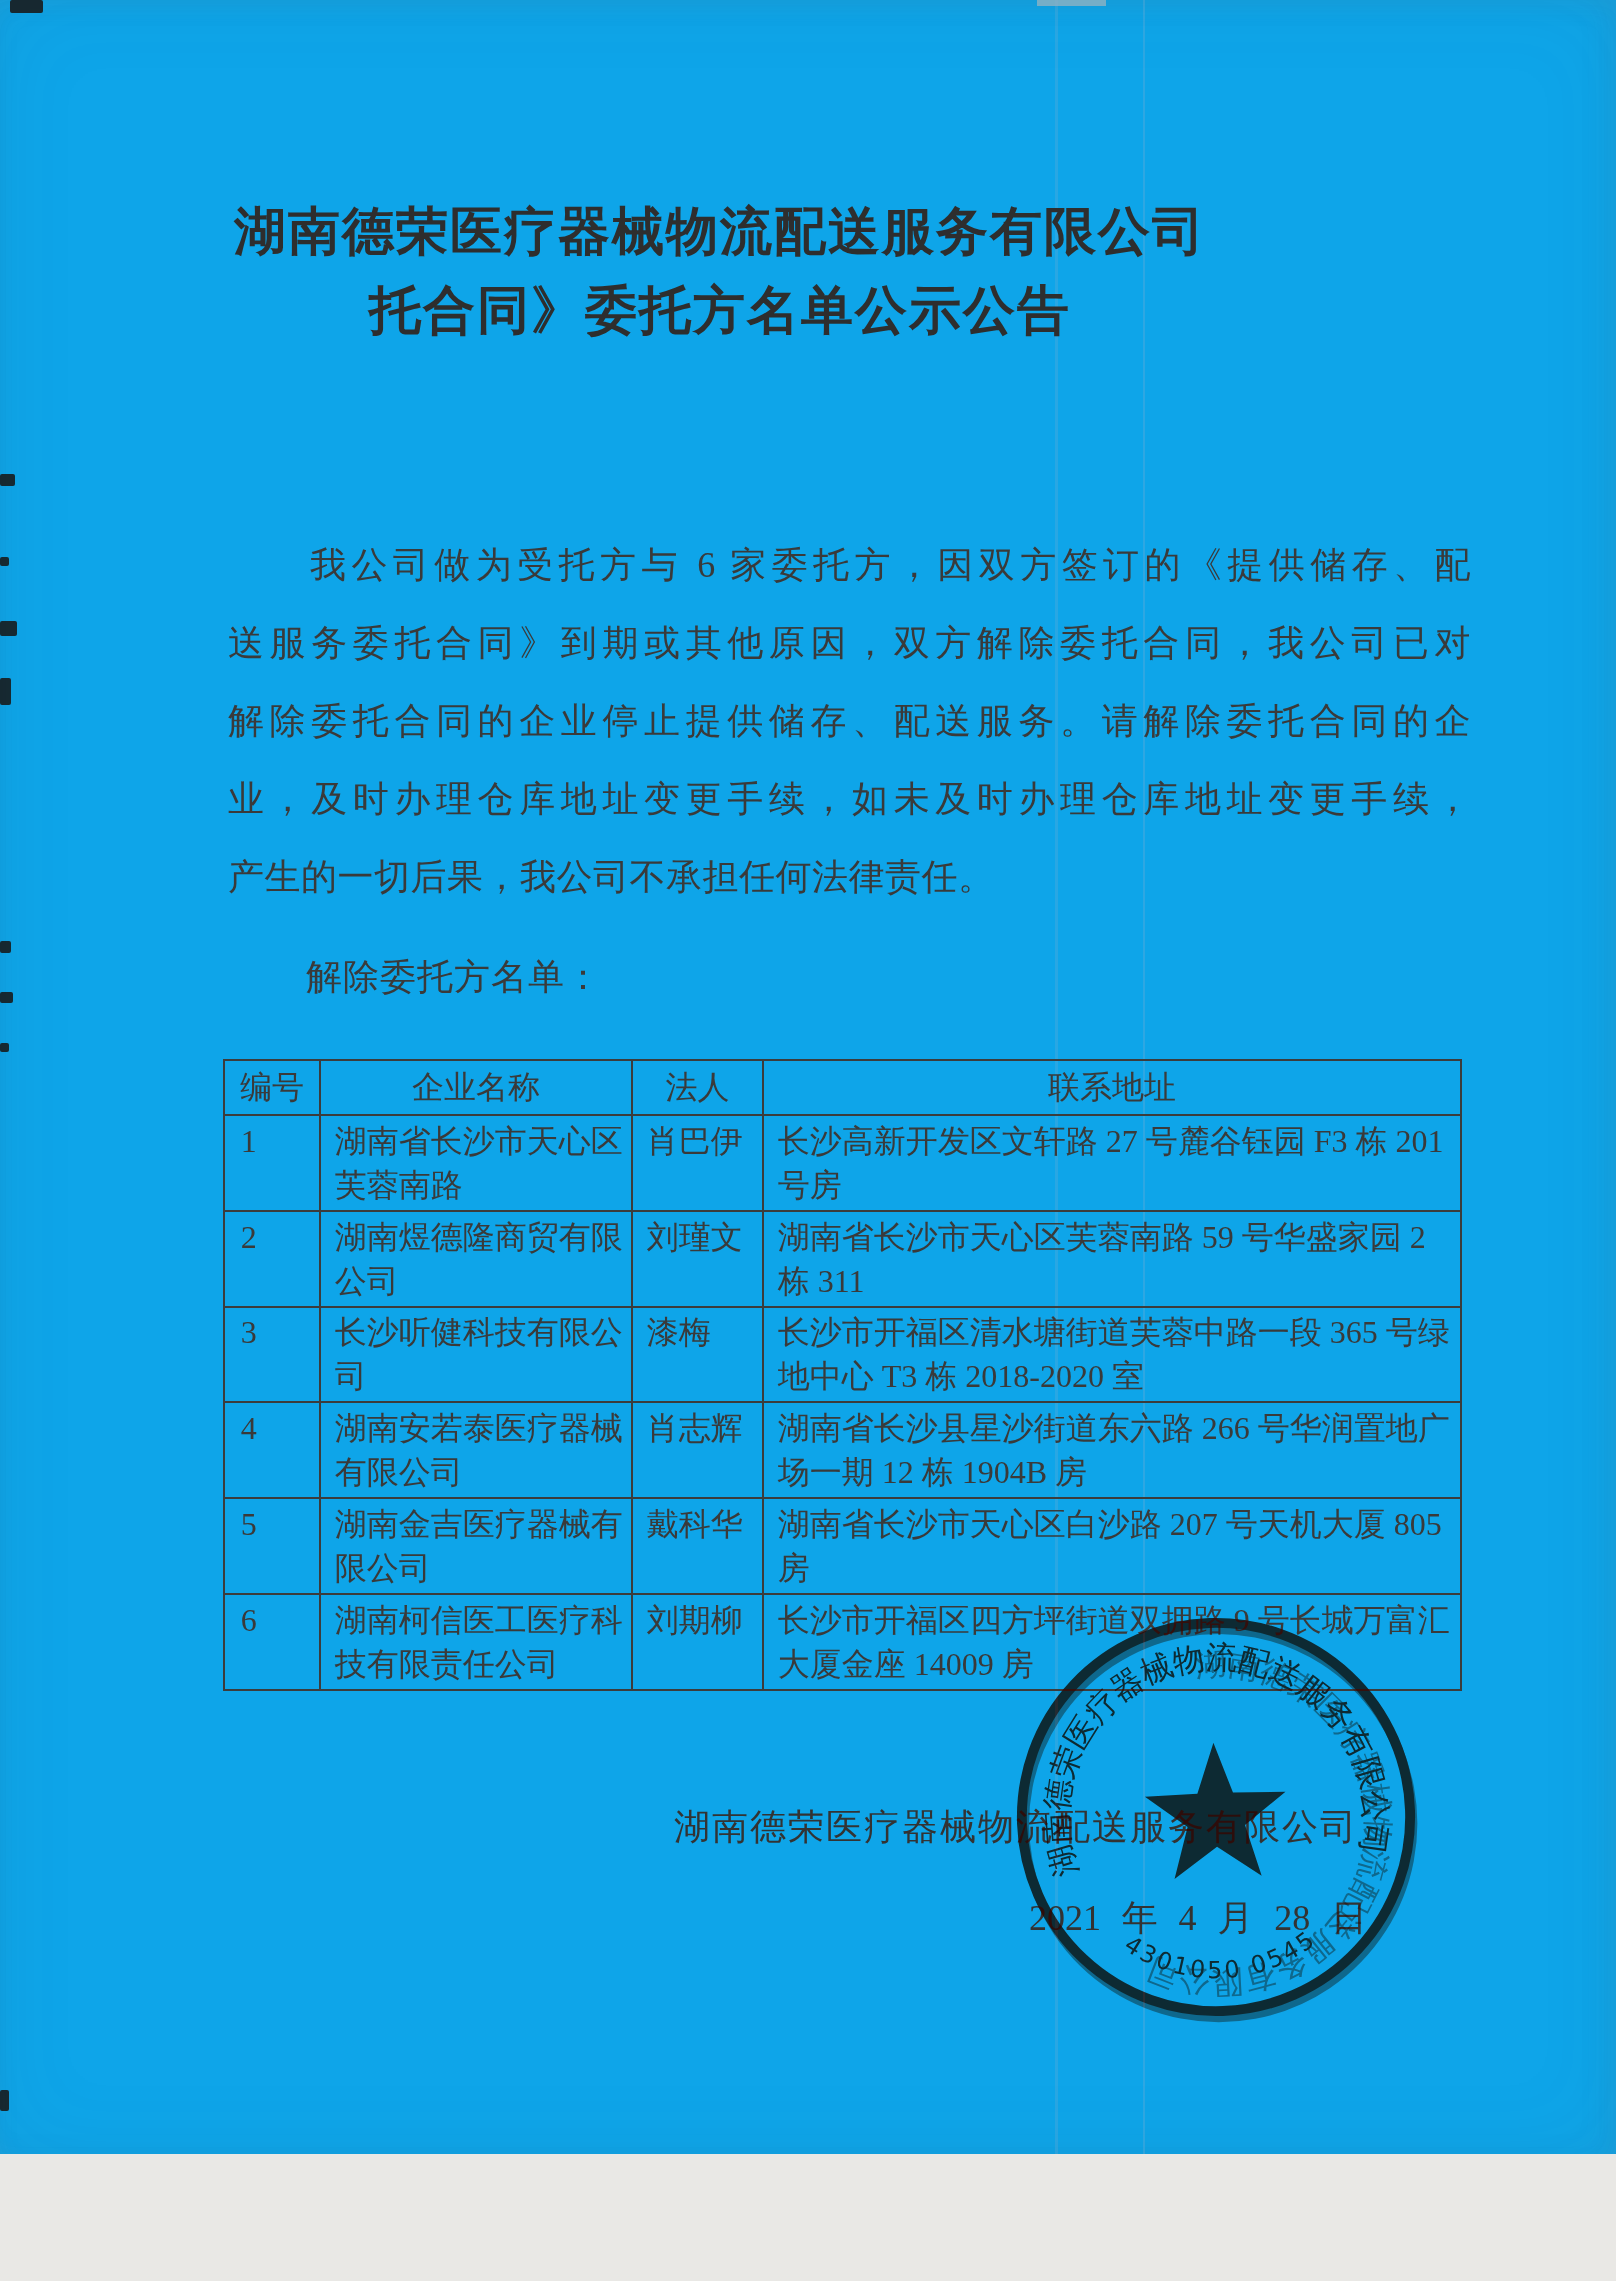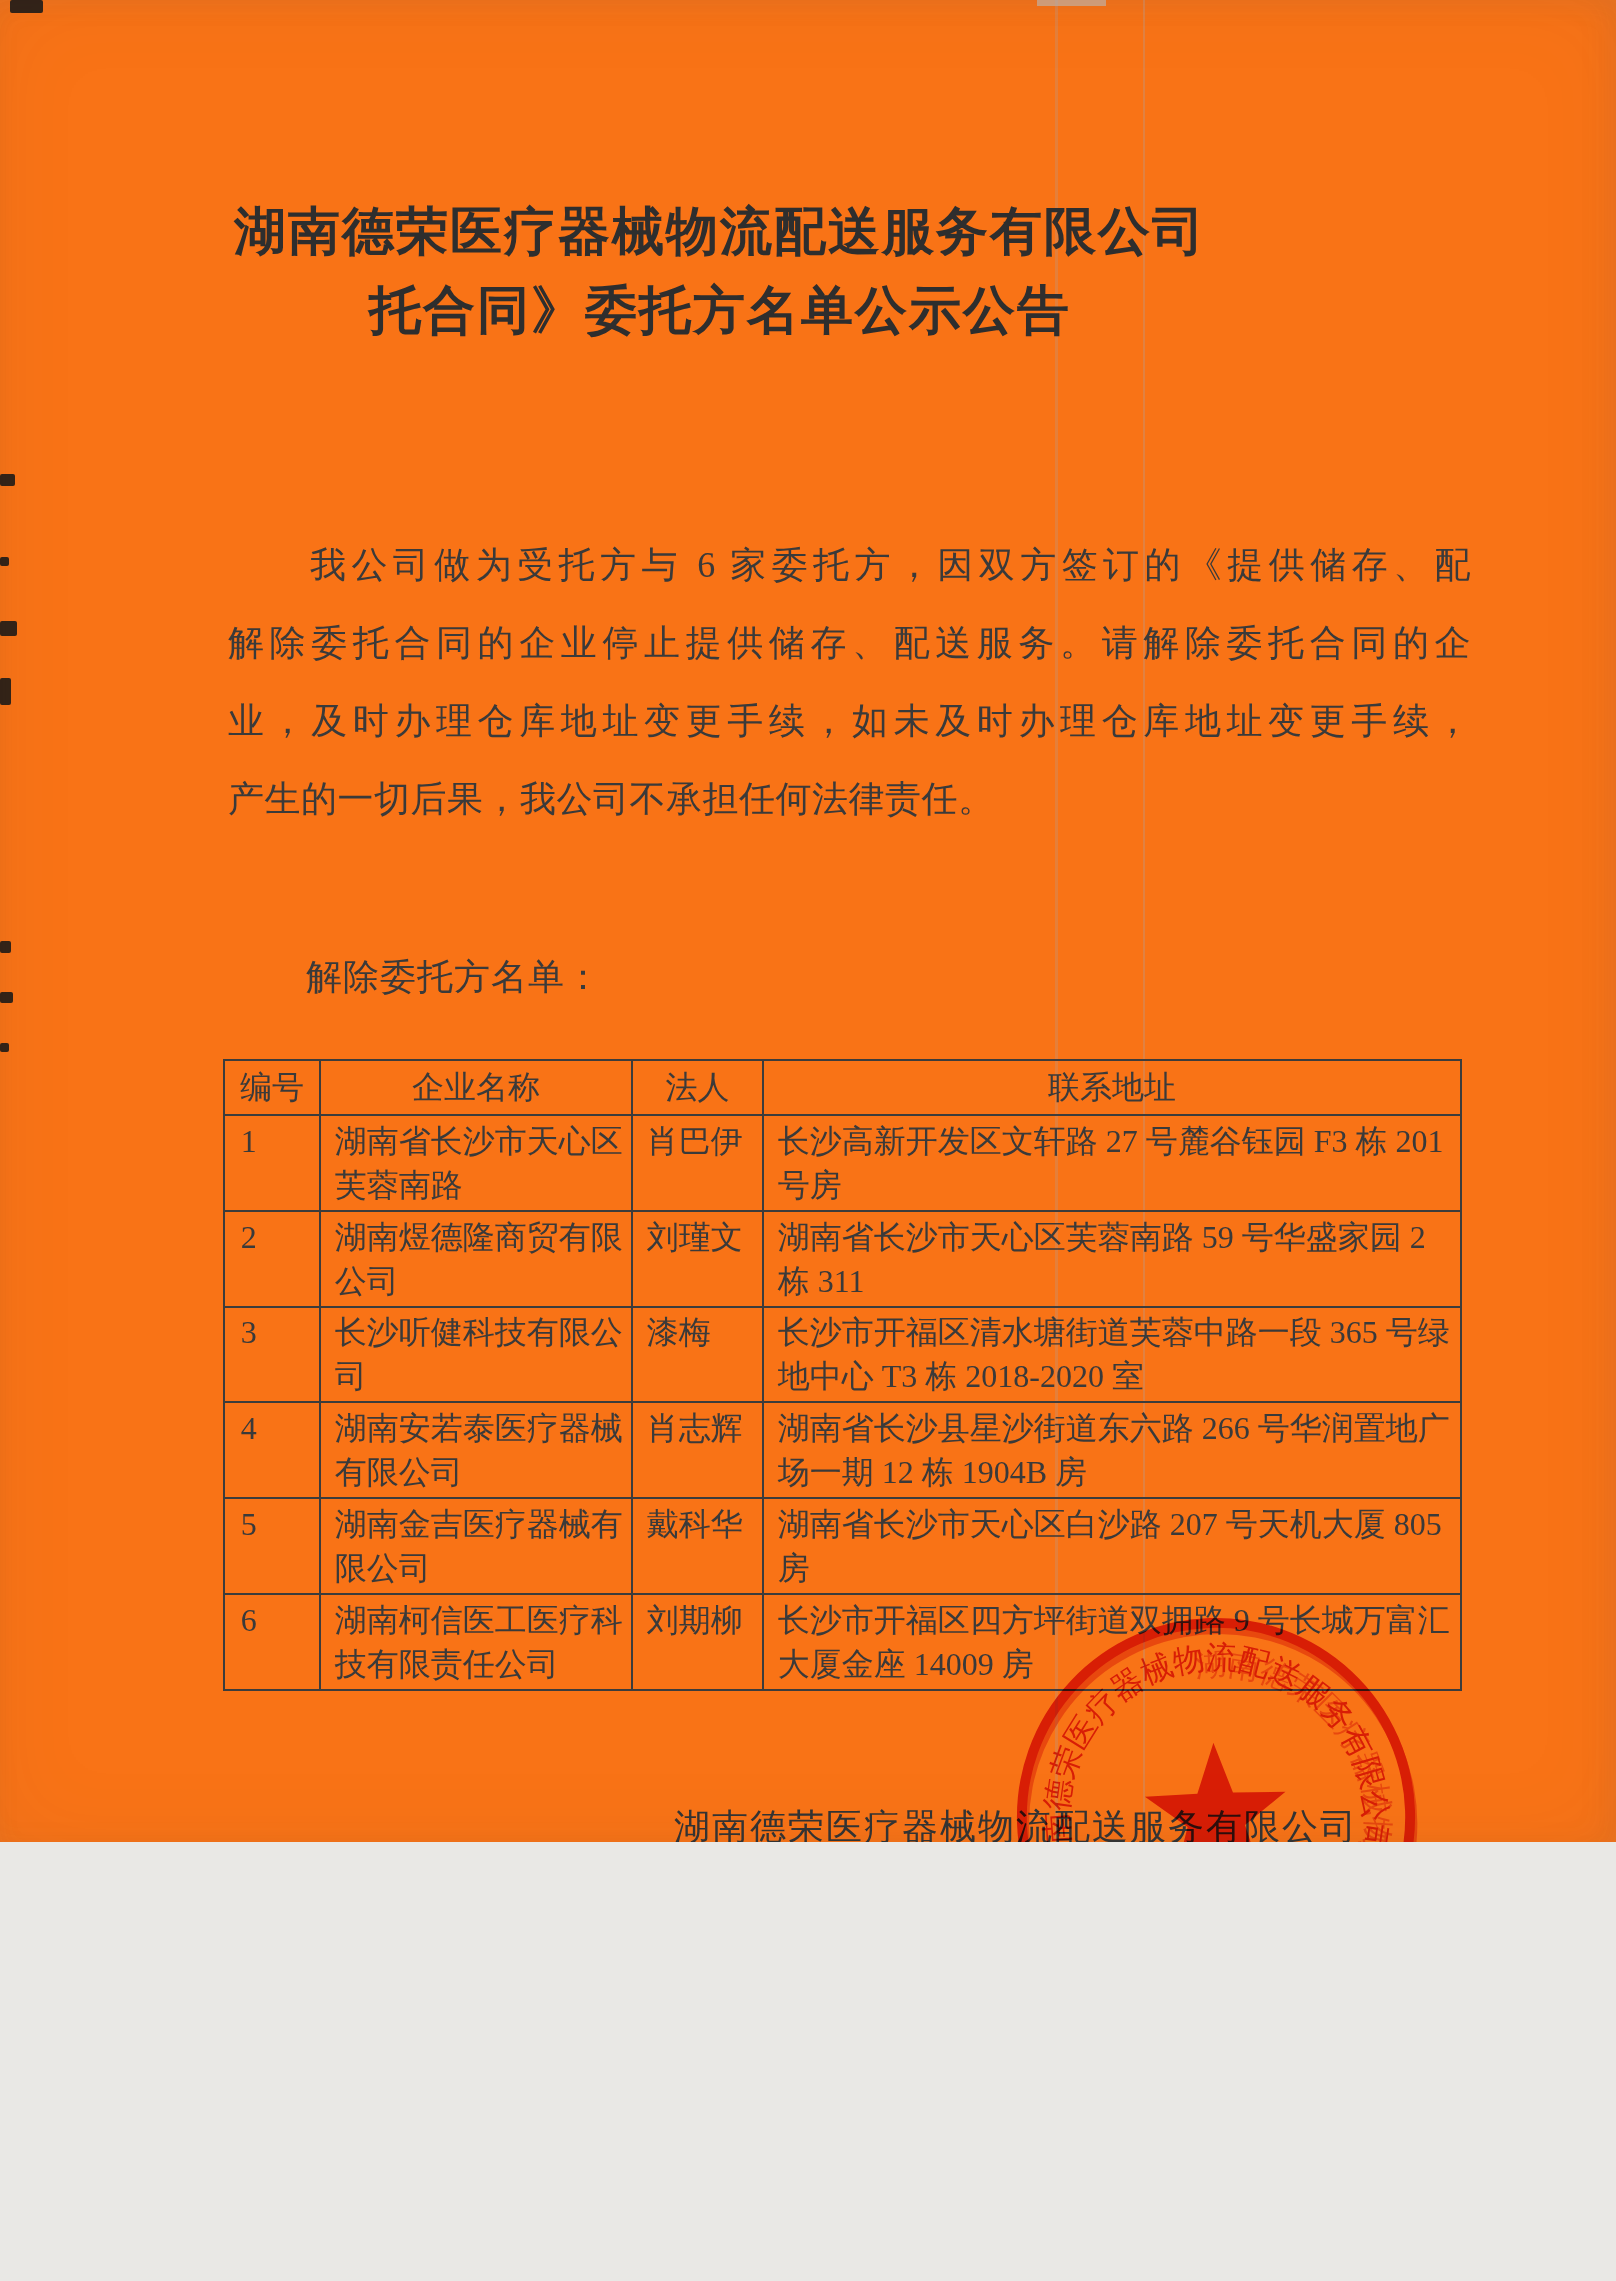--- a/index.html
+++ b/index.html
@@ -1,20 +1,20 @@
 <!DOCTYPE html>
 <html><head>
 <meta charset="utf-8">
 <style>
   html,body{margin:0;padding:0;background:#e9e8e5;}
   #page{
     position:relative;
-    width:1616px;height:1842px;
+    width:1616px;height:2154px;
     margin:0 auto;
-    background:#f97316;
+    background:#0ea5e9;
     overflow:hidden;
     font-family:"Liberation Serif","DejaVu Serif",serif;
     color:#383838;
     box-shadow:inset 0 0 88px rgba(90,90,85,.07), inset -13.7px 0 29px rgba(120,120,115,.05), inset 0 9.8px 23.5px rgba(120,120,115,.05);
   }
   .title-block{
     position:absolute;left:137px;top:192px;width:1166px;
     text-align:center;font-size:52px;font-weight:bold;
     line-height:79px;color:#2e2e2e;letter-spacing:2px;
   }
@@ -85,20 +85,21 @@
   <div class="streak s1"></div>
   <div class="streak s2"></div>
 
   <div class="title-block">
     <div>湖南德荣医疗器械物流配送服务有限公司</div>
     <div>托合同》委托方名单公示公告</div>
   </div>
 
   <div class="para">
     <div class="pline first">我公司做为受托方与 6 家委托方，因双方签订的《提供储存、配</div>
+    <div class="pline">送服务委托合同》到期或其他原因，双方解除委托合同，我公司已对</div>
     <div class="pline">解除委托合同的企业停止提供储存、配送服务。请解除委托合同的企</div>
     <div class="pline">业，及时办理仓库地址变更手续，如未及时办理仓库地址变更手续，</div>
     <div class="pline last">产生的一切后果，我公司不承担任何法律责任。</div>
   </div>
 
   <div class="list-label">解除委托方名单：</div>
 
   <table class="roster">
     <colgroup>
         <col class="c-no">

